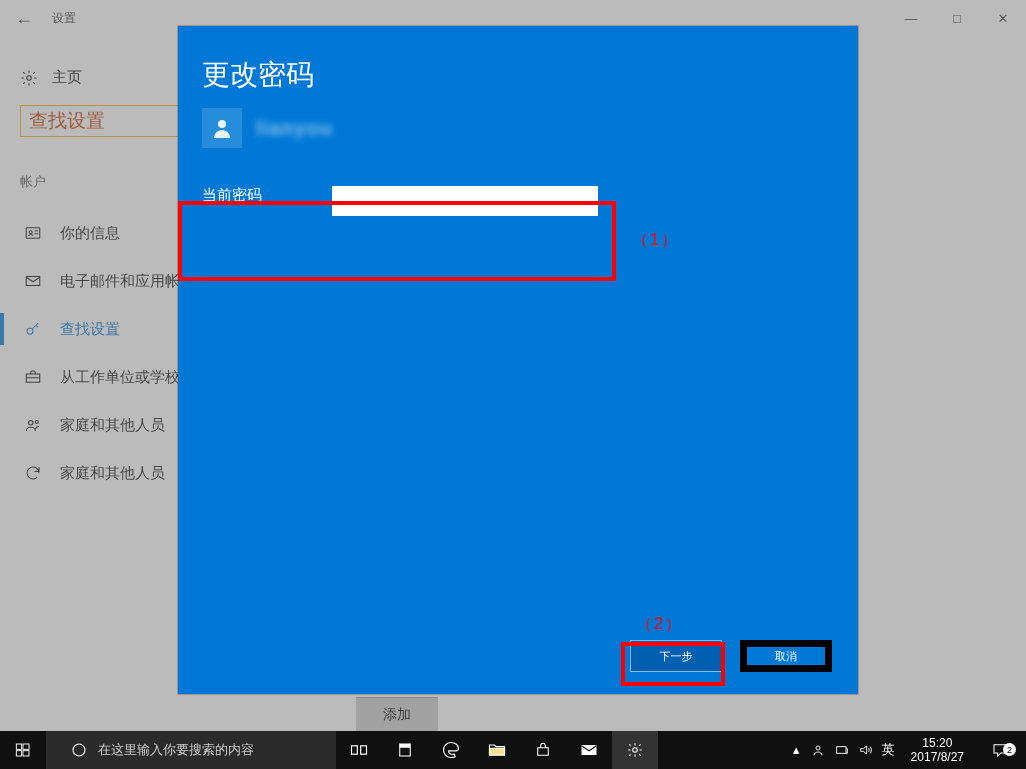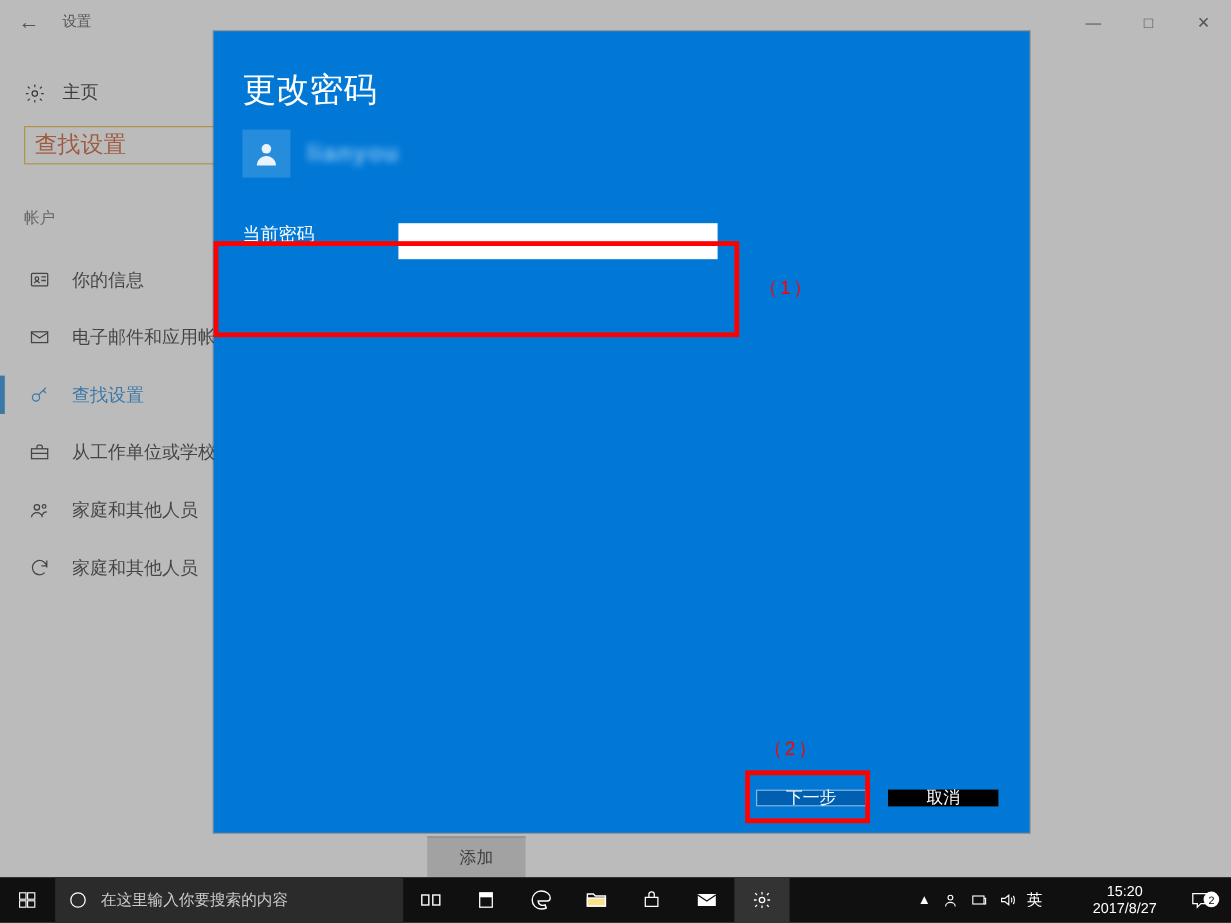--- a/index.html
+++ b/index.html
@@ -38,36 +38,36 @@
   .avatar svg { width:24px; height:24px; fill:#fff; opacity:.9;}
   .user-name { font-size:20px; color:#83bfee; filter: blur(3px); font-weight:600; letter-spacing:1px;}
 
   .field-row { display:flex; align-items:flex-start; }
   .field-label { font-size:15px; width:130px;}
   .pwd-input { width:266px; height:30px; background:#fff; border:none; outline:none; padding:2px 8px; font-size:14px; color:#000;}
   .highlight-box-1 { position:absolute; left:178px; top:201px; width:438px; height:80px; border:4px solid #ff0000; z-index:20; pointer-events:none;}
   .anno-1 { position:absolute; left:632px; top:230px; color:#ff0000; font-size:16px; z-index:20; letter-spacing:2px;}
 
   .modal-buttons { position:absolute; bottom:22px; right:26px; display:flex; gap:18px;}
-  .mbtn { width:92px; height:14px; display:flex; align-items:center; justify-content:center; font-size:14px; background:transparent; color:#fff; cursor:pointer;}
+  .mbtn { width:92px; height:32px; display:flex; align-items:center; justify-content:center; font-size:11px; background:transparent; color:#fff; cursor:pointer;}
   .mbtn.next { background:#005fb1; border:1px solid #81b9e6;}
   .mbtn.cancel { border:7px solid #000000;}
   .highlight-box-2 { position:absolute; left:621px; top:642px; width:104px; height:44px; border:4px solid #ff0000; z-index:20; pointer-events:none;}
   .anno-2 { position:absolute; left:636px; top:614px; color:#ff0000; font-size:16px; z-index:20; letter-spacing:2px;}
 
   
   .taskbar { position:absolute; left:0; right:0; bottom:0; height:38px; background:#101010; display:flex; align-items:center; color:#fff; z-index:30;}
   .tb-item { height:38px; display:flex; align-items:center; justify-content:center;}
   .start { width:46px;}
-  .cortana { width:290px; background:#2b2b2b; display:flex; align-items:center; gap:10px; padding:0 10px; font-size:13px; color:#ccc; height:38px;}
+  .cortana { width:290px; background:#2b2b2b; display:flex; align-items:center; gap:10px; padding:0 24px; font-size:13px; color:#ccc; height:38px;}
   .tb-icon { width:46px;}
   .tb-spacer { flex:1;}
   .tray { display:flex; align-items:center; gap:8px; padding-right:6px; font-size:12px;}
   .tray .ime { font-size:13px; }
-  .clock { text-align:center; line-height:14px; font-size:12px; padding:0 8px;margin-left:26px;}
+  .clock { text-align:center; line-height:14px; font-size:12px; padding:0 8px;}
   .notif { width:40px; display:flex; align-items:center; justify-content:center; position:relative;}
   .notif svg { width:18px; height:18px;}
 
   svg { stroke: currentColor; fill:none; stroke-width:1.4; }
   .taskbar svg { stroke:#fff; }
   .tray-chevron{font-size:11px;}
 </style>
 </head>
 <body>
 

